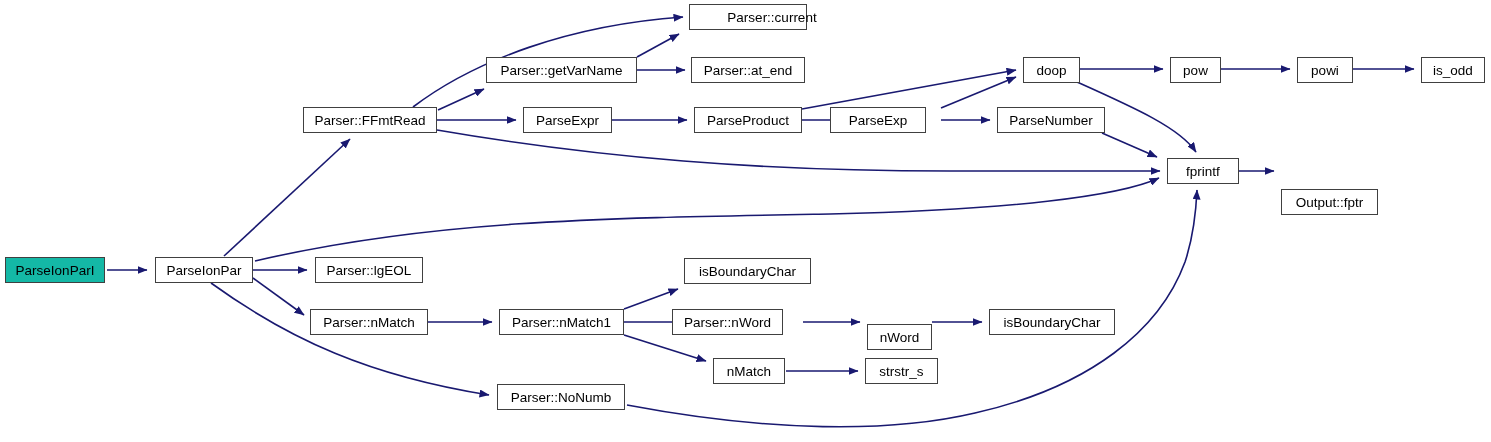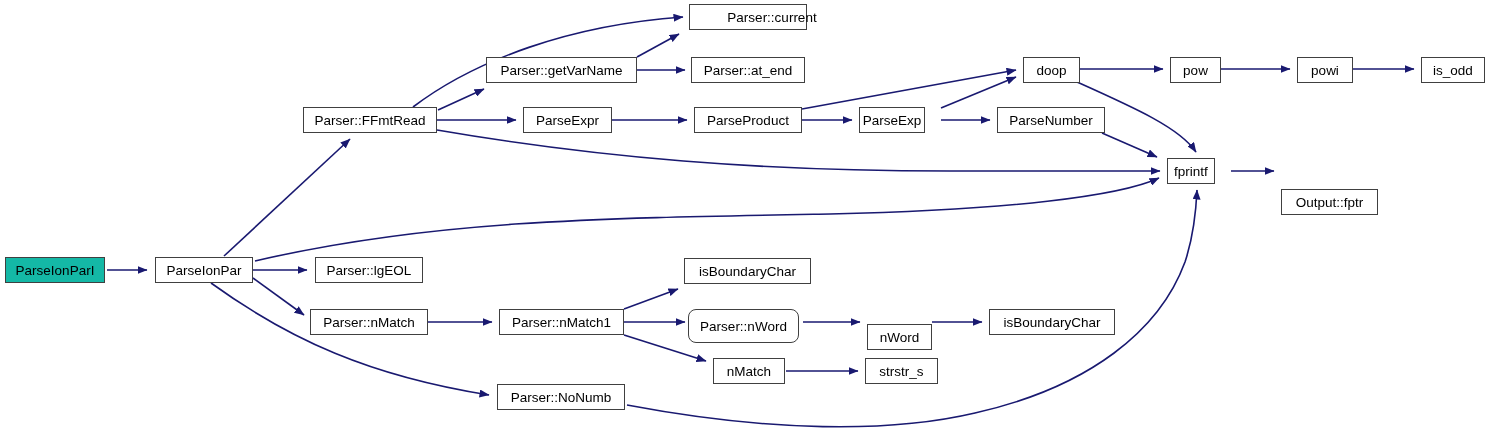--- a/index.html
+++ b/index.html
@@ -72,31 +72,31 @@
 
   <div class="node root" style="left:5px;   top:257px; width:100px; height:26px;">ParseIonParI</div>
   <div class="node" style="left:155px; top:257px; width:98px;  height:26px;">ParseIonPar</div>
   <div class="node" style="left:315px; top:257px; width:108px; height:26px;">Parser::lgEOL</div>
   <div class="node" style="left:303px; top:107px; width:134px; height:26px;">Parser::FFmtRead</div>
   <div class="node" style="left:486px; top:57px;  width:151px; height:26px;">Parser::getVarName</div>
   <div class="node" style="left:689px; top:4px;   width:118px; height:26px;padding-left:48px;">Parser::current</div>
   <div class="node" style="left:691px; top:57px;  width:114px; height:26px;">Parser::at_end</div>
   <div class="node" style="left:523px; top:107px; width:89px;  height:26px;">ParseExpr</div>
   <div class="node" style="left:694px; top:107px; width:108px; height:26px;">ParseProduct</div>
-  <div class="node" style="left:859px; top:107px; width:66px;  height:26px;">ParseExp</div>
+  <div class="node" style="left:830px; top:107px; width:96px;  height:26px;">ParseExp</div>
   <div class="node" style="left:997px; top:107px; width:108px; height:26px;">ParseNumber</div>
   <div class="node" style="left:1023px;top:57px;  width:57px;  height:26px;">doop</div>
   <div class="node" style="left:1170px;top:57px;  width:51px;  height:26px;">pow</div>
   <div class="node" style="left:1297px;top:57px;  width:56px;  height:26px;">powi</div>
   <div class="node" style="left:1421px;top:57px;  width:64px;  height:26px;">is_odd</div>
-  <div class="node" style="left:1167px;top:158px; width:48px;  height:26px;">fprintf</div>
+  <div class="node" style="left:1167px;top:158px; width:72px;  height:26px;">fprintf</div>
   <div class="node" style="left:1281px;top:158px; width:97px;  height:26px;margin-top:31px;">Output::fptr</div>
   <div class="node" style="left:684px; top:258px; width:127px; height:26px;">isBoundaryChar</div>
   <div class="node" style="left:310px; top:309px; width:118px; height:26px;">Parser::nMatch</div>
   <div class="node" style="left:499px; top:309px; width:125px; height:26px;">Parser::nMatch1</div>
-  <div class="node" style="left:688px; top:309px; width:111px; height:34px;border-radius:8px;">Parser::nWord</div>
+  <div class="node" style="left:672px; top:309px; width:111px; height:26px;">Parser::nWord</div>
   <div class="node" style="left:867px; top:324px; width:65px;  height:26px;">nWord</div>
   <div class="node" style="left:989px; top:309px; width:126px; height:26px;">isBoundaryChar</div>
   <div class="node" style="left:713px; top:358px; width:72px;  height:26px;">nMatch</div>
   <div class="node" style="left:865px; top:358px; width:73px;  height:26px;">strstr_s</div>
   <div class="node" style="left:497px; top:384px; width:128px; height:26px;">Parser::NoNumb</div>
 
 </div>
 
 </body></html>

